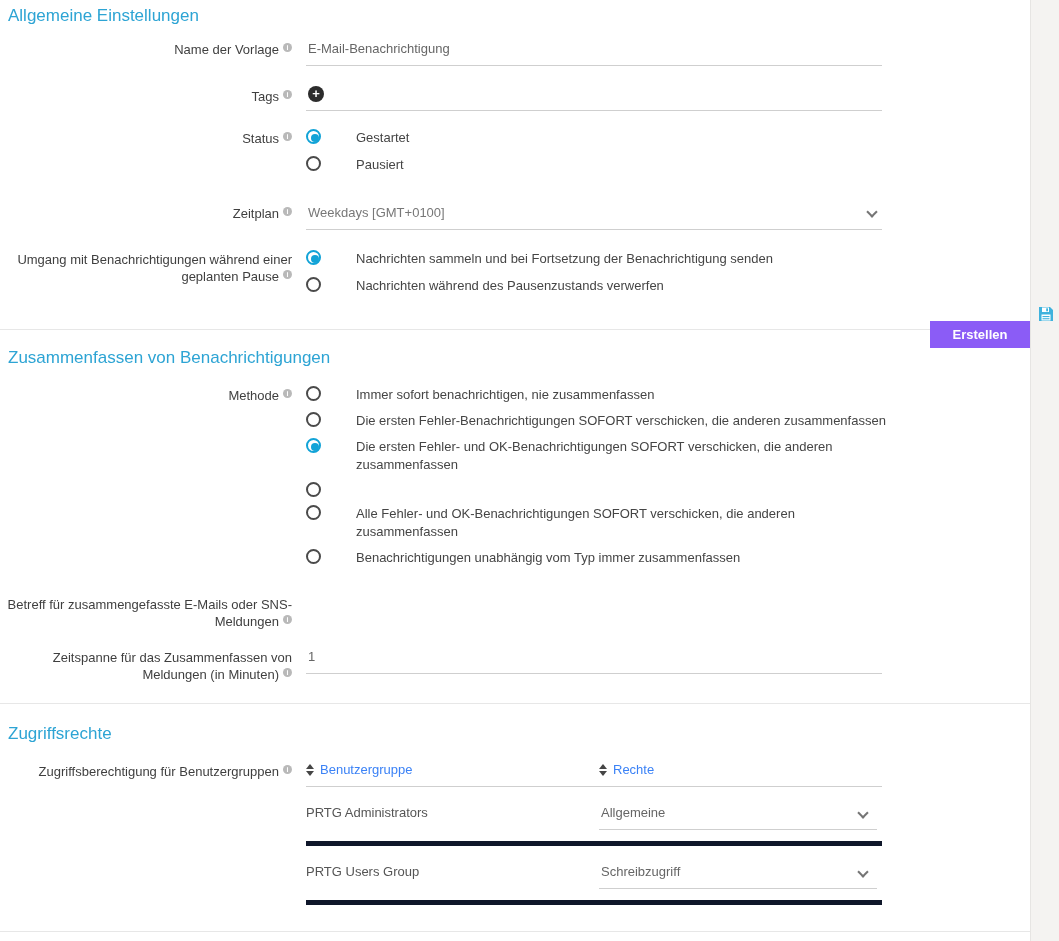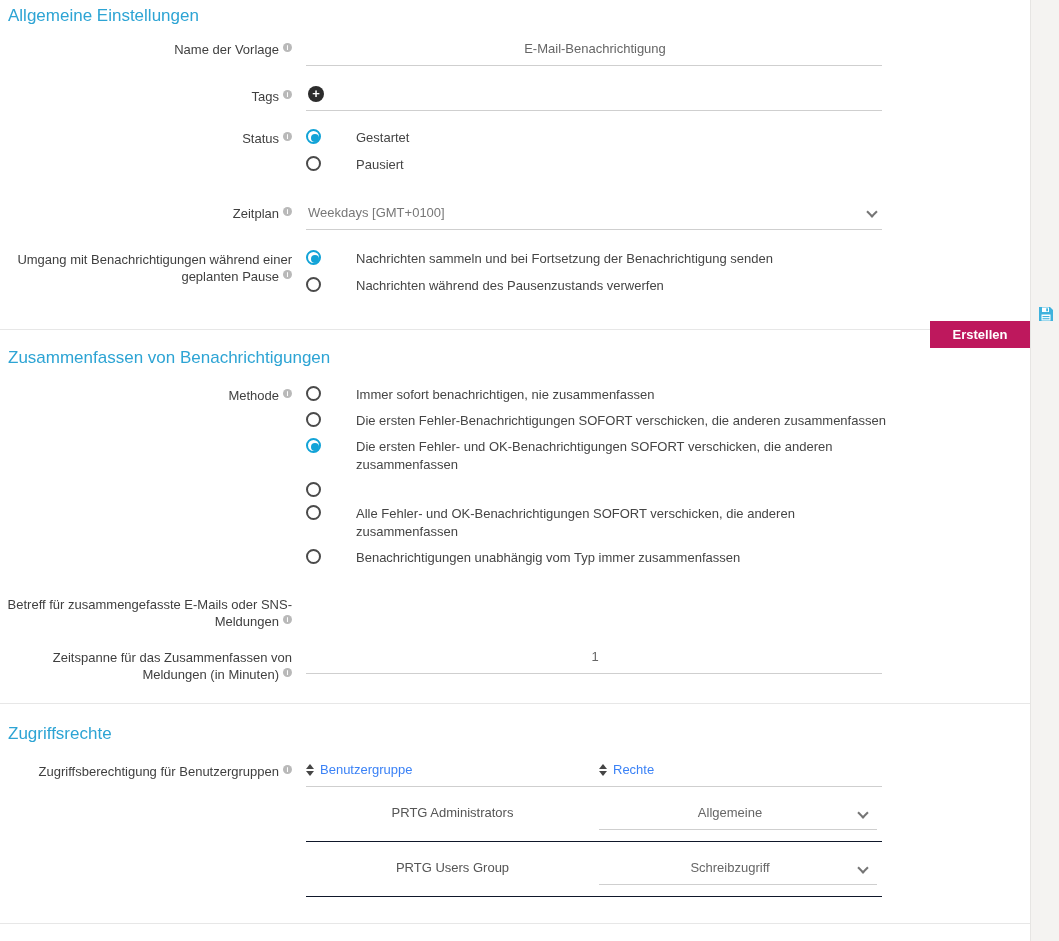--- a/index.html
+++ b/index.html
@@ -20,21 +20,21 @@
   .row { display:flex; align-items:flex-start; }
   .label { width:292px; text-align:right; font-size:13px; color:#3f3f3f; line-height:17px; padding-top:1px; }
   .ctrl { margin-left:14px; width:585px; font-size:13px; color:#555; }
 
   .info { display:inline-block; width:9px; height:9px; background:#b9b9b9; border-radius:50%;
     margin-left:4px; vertical-align:4px; color:#fff; font-size:7px; line-height:9px; text-align:center;
     font-weight:bold; cursor:pointer; }
   .info::after { content:"i"; }
 
   .underline { border-bottom:1px solid #cfcfcf; }
-  .text-input { width:576px; padding:1px 0 9px 2px; color:#666;text-align:center; }
+  .text-input { width:576px; padding:1px 0 9px 2px; color:#666; }
 
   .select { position:relative; width:576px; padding:1px 18px 9px 2px; color:#777; cursor:pointer; }
   .chev { position:absolute; right:6px; top:4px; width:8px; height:8px;
     border-right:2px solid #757575; border-bottom:2px solid #757575; transform:rotate(45deg); }
 
   
   .radio-opt { display:flex; align-items:flex-start; margin-bottom:8px; cursor:pointer;gap:28px; }
   .radio { flex:none; width:15px; height:15px; border:2px solid #4a4a4a; border-radius:50%;
     position:relative; margin-right:7px; background:#fff; }
   .radio.sel { border-color:#12a3d7; }
@@ -42,28 +42,28 @@
     border-radius:50%; background:#12a3d7; }
   .radio-text { font-size:13px; color:#454545; line-height:18px; max-width:556px; }
 
   
   .plus { display:inline-block; width:16px; height:16px; border-radius:50%; background:#2c2c2c;
     color:#fff; font-size:13px; line-height:16px; text-align:center; font-weight:bold; cursor:pointer; }
   .plus::after { content:"+"; }
 
   
   .toolbar { position:relative; margin-top:26px; border-top:1px solid #e7e7e7; height:0; }
-  .btn-create { position:absolute; right:0; top:-9px; width:100px; height:27px; background:#be185d;
+  .btn-create { position:absolute; right:0; top:-9px; width:100px; height:27px; background:#8b5cf6;
     color:#fff; border:none; font-size:13px; font-weight:bold; font-family:inherit; cursor:pointer; }
 
   
   .tbl { width:576px; }
   .tbl-head { display:flex; padding-bottom:9px; border-bottom:1px solid #cfcfcf; }
   .tbl-row { display:flex; align-items:flex-start; padding-top:15px; padding-bottom:11px;
-    border-bottom:1px solid #0f172a;text-align:center; }
+    border-bottom:5px solid #0f172a; }
   .col-group { width:293px; }
   .col-right { width:283px; }
   .th { display:flex; align-items:center; font-size:13px; color:#3b82f6; }
   .sort { display:inline-flex; flex-direction:column; margin-right:6px; cursor:pointer; }
   .sort .up { width:0; height:0; border-left:4px solid transparent; border-right:4px solid transparent;
     border-bottom:5px solid #454545; margin-bottom:2px; }
   .sort .dn { width:0; height:0; border-left:4px solid transparent; border-right:4px solid transparent;
     border-top:5px solid #454545; }
   .cell-text { font-size:13px; color:#555; padding-top:3px; }
   .row-select { position:relative; width:278px; padding:3px 18px 9px 2px; color:#666; font-size:13px;

